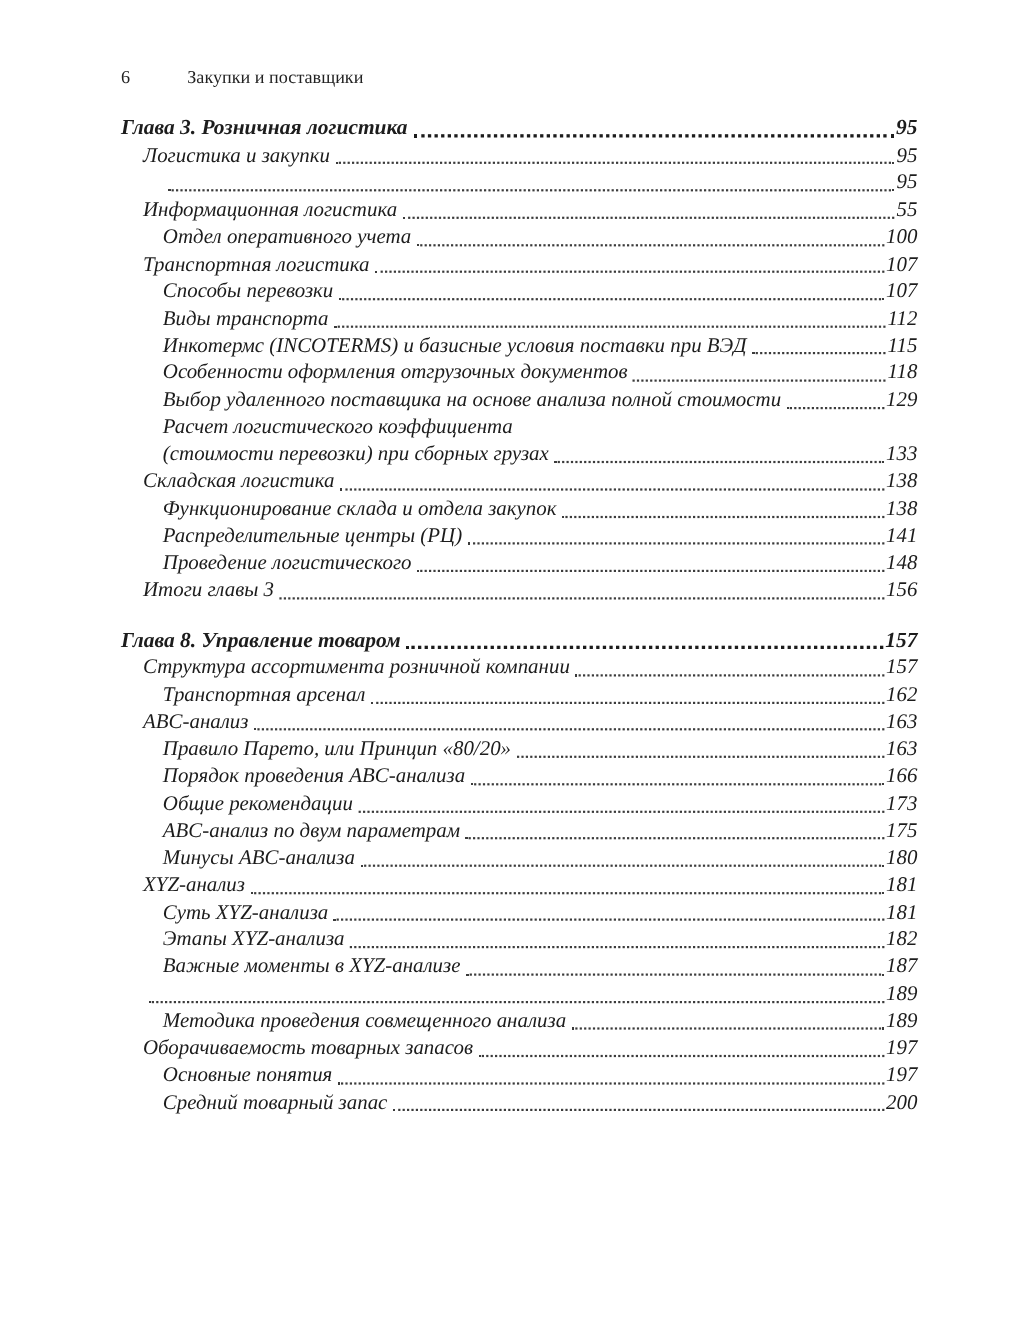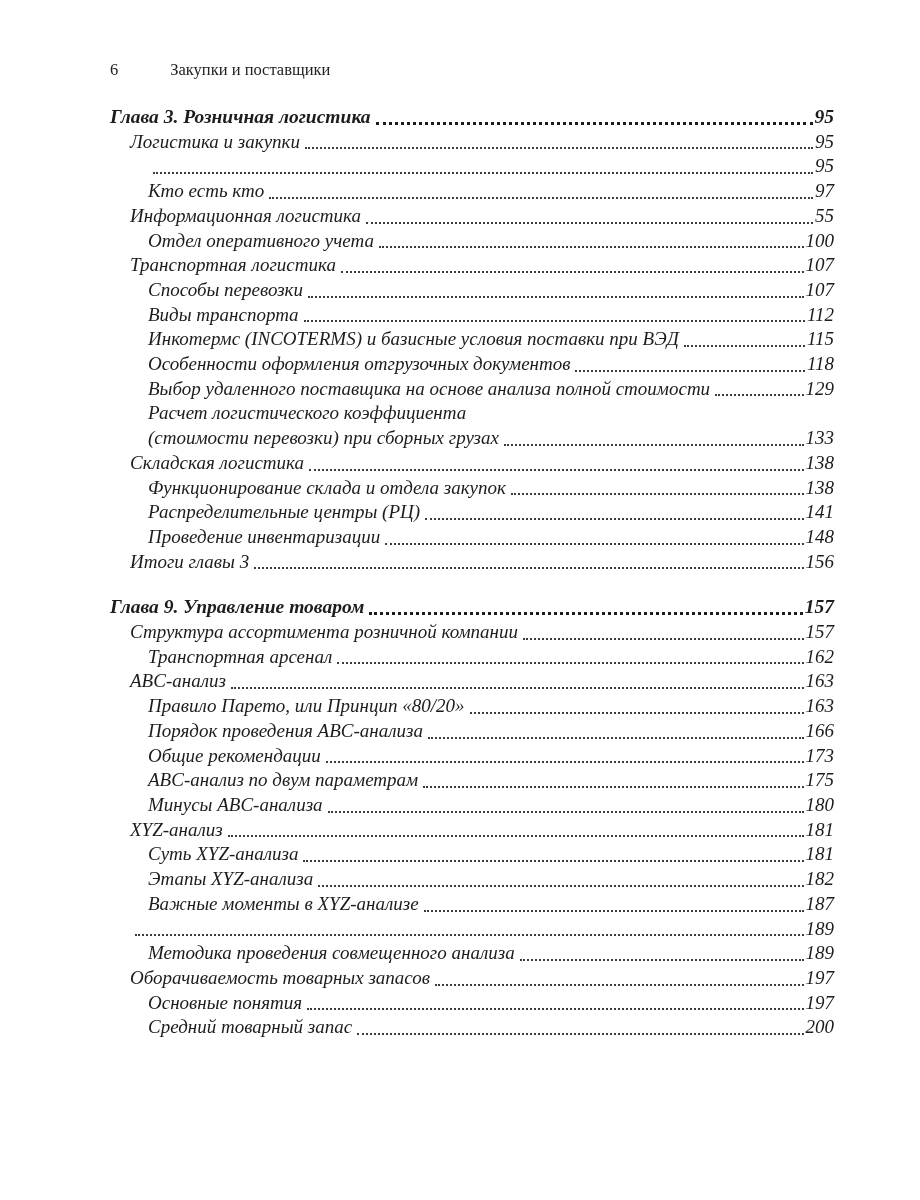--- a/index.html
+++ b/index.html
@@ -60,25 +60,20 @@
   </div>
       <div class="row lvl1">
     <span class="t">Логистика и закупки</span>
     <span class="dots"></span>
     <span class="pg">95</span>
   </div>
       <div class="row lvl2">
     <span class="dots"></span>
     <span class="pg">95</span>
   </div>
-      <div class="row lvl2">
-    <span class="t">Кто есть кто</span>
-    <span class="dots"></span>
-    <span class="pg">97</span>
-  </div>
       <div class="row lvl1">
     <span class="t">Информационная логистика</span>
     <span class="dots"></span>
     <span class="pg">55</span>
   </div>
       <div class="row lvl2">
     <span class="t">Отдел оперативного учета</span>
     <span class="dots"></span>
     <span class="pg">100</span>
   </div>
@@ -130,31 +125,31 @@
     <span class="t">Функционирование склада и отдела закупок</span>
     <span class="dots"></span>
     <span class="pg">138</span>
   </div>
       <div class="row lvl2">
     <span class="t">Распределительные центры (РЦ)</span>
     <span class="dots"></span>
     <span class="pg">141</span>
   </div>
       <div class="row lvl2">
-    <span class="t">Проведение инвентаризации</span>
+    <span class="t">Проведение логистического</span>
     <span class="dots"></span>
     <span class="pg">148</span>
   </div>
       <div class="row lvl1">
     <span class="t">Итоги главы 3</span>
     <span class="dots"></span>
     <span class="pg">156</span>
   </div>
       <div class="row lvl0 bold space-before">
-    <span class="t">Глава 9. Управление товаром</span>
+    <span class="t">Глава 8. Управление товаром</span>
     <span class="dots"></span>
     <span class="pg">157</span>
   </div>
       <div class="row lvl1">
     <span class="t">Структура ассортимента розничной компании</span>
     <span class="dots"></span>
     <span class="pg">157</span>
   </div>
       <div class="row lvl2">
     <span class="t">Транспортная арсенал</span>

